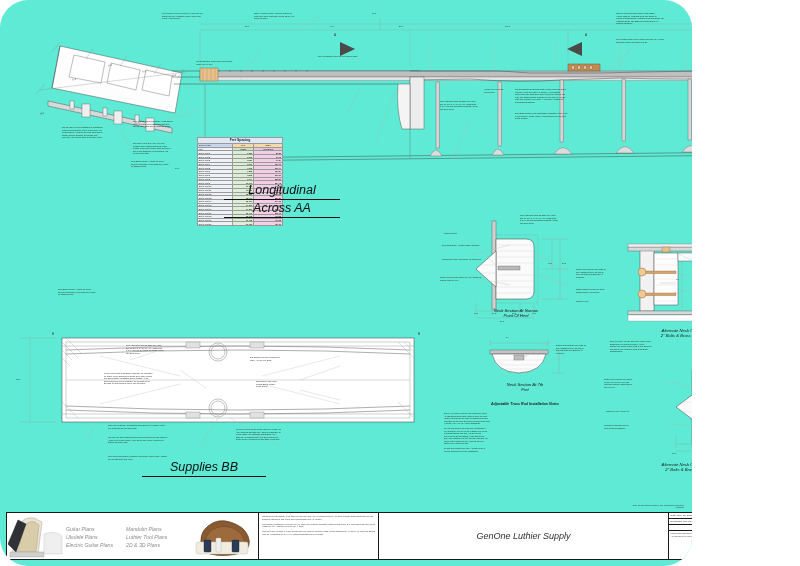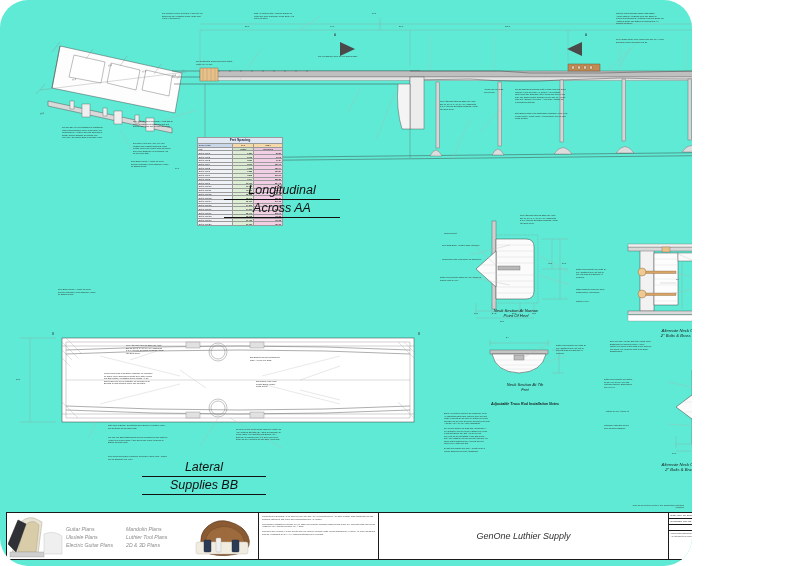--- a/index.html
+++ b/index.html
@@ -615,21 +615,20 @@
 Best Way To Insulate That At An Over Long Piece.
 Down On The Horizontal Cut The Back And Seams.</div>
   <div class="note" style="left:58px;top:288px;width:84px;">Neck Blank Can Be A Variety Of Wood.
 Selected Mahogany From Mahogany, Maple
 Or Spanish Cedar.</div>
   <div class="dim" style="left:16px;top:378px;">72.0</div>
   <div class="dim" style="left:52px;top:332px;font-size:3px;">B</div>
   <div class="dim" style="left:418px;top:332px;font-size:3px;">B</div>
 
   <div class="sect-title" style="left:142px;top:460px;width:124px;">
-    <span>Lateral</span>
     <span>Supplies BB</span>
   </div>
 
   <div class="abs" style="left:430px;top:215px;width:180px;height:110px;">
     <svg width="180" height="110" style="position:absolute;left:0;top:0;">
 
       <rect x="62" y="6" width="4" height="88" fill="#cfcfcf" stroke="#555" stroke-width="0.4"></rect>
 
       <path d="M66,24 L96,24 Q104,24 104,32 L104,76 Q104,84 96,84 L66,84 z" fill="#fbfbfb" stroke="#3c3c3c" stroke-width="0.5"></path>
 

